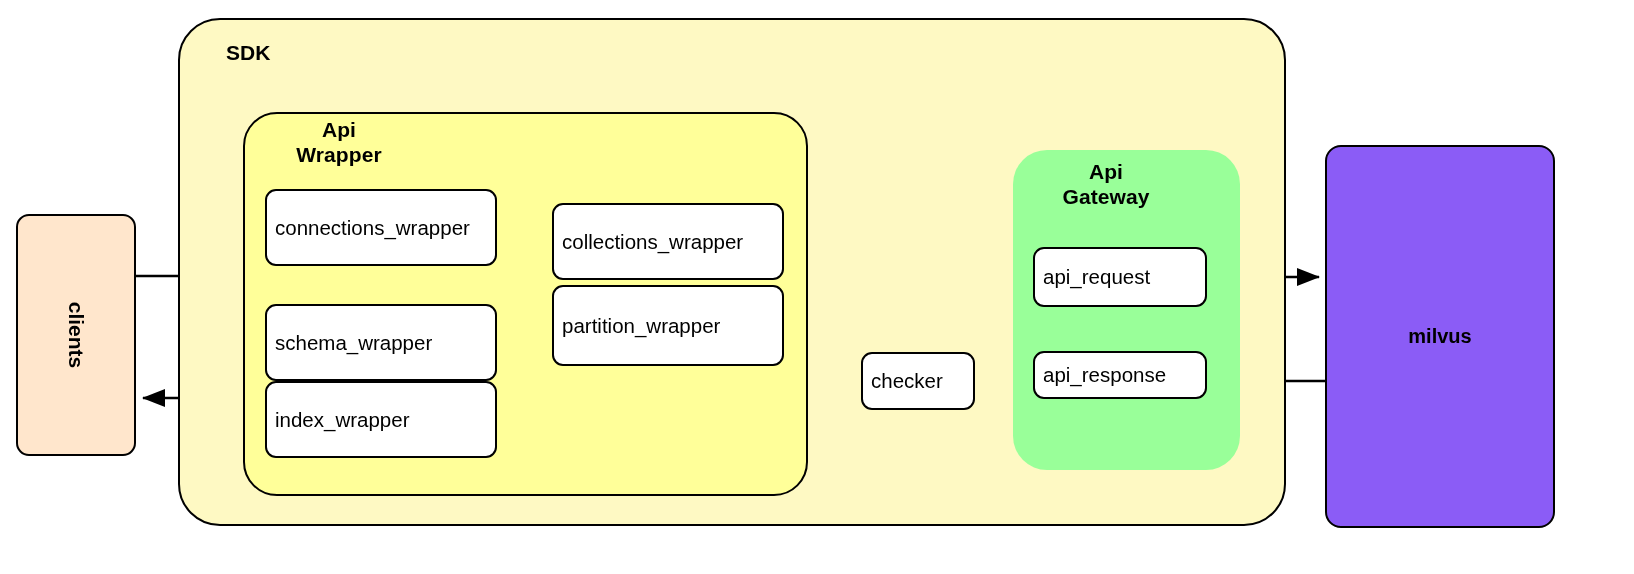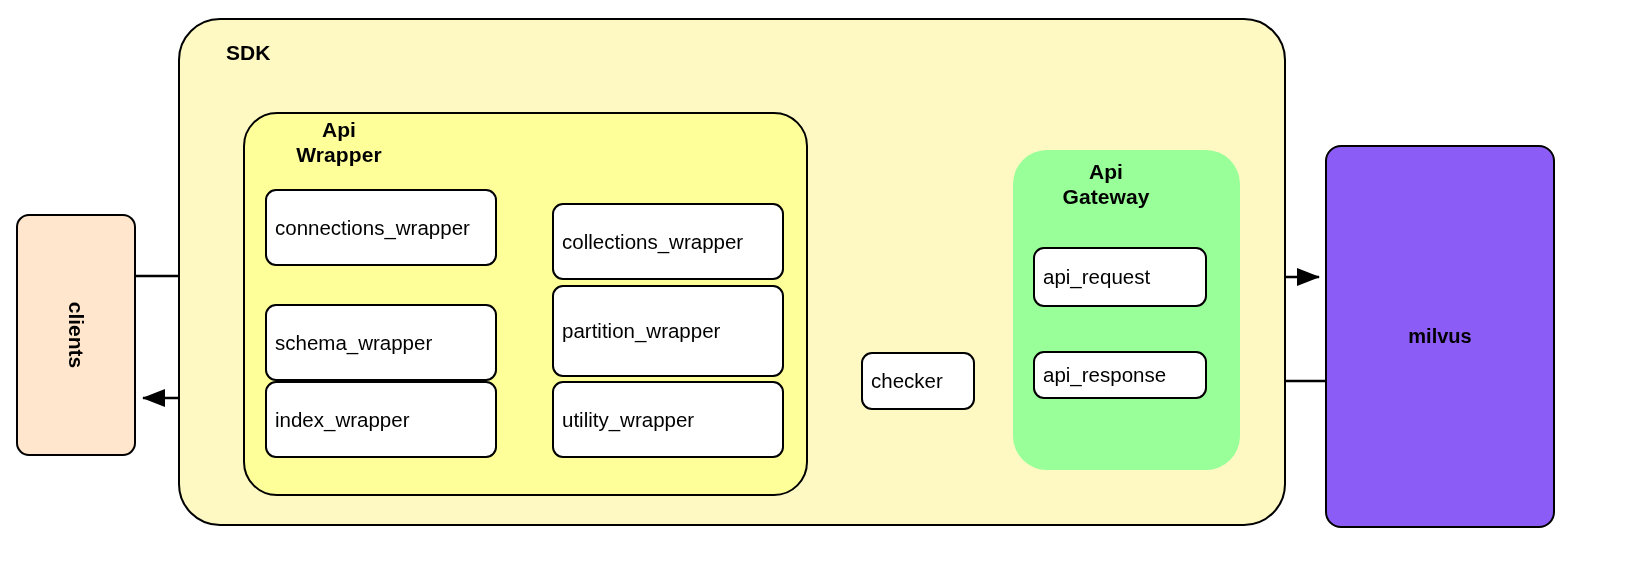--- a/index.html
+++ b/index.html
@@ -80,21 +80,21 @@
     align-items: center;
     justify-content: flex-start;
     font-size: 20.5px;
     color: #000000;
     text-align: center;
     padding-left: 8px;
   }
   .w-connections { left: 265px; top: 189px; width: 232px; height: 77px; }
   .w-collections { left: 552px; top: 203px; width: 232px; height: 77px; }
   .w-schema      { left: 265px; top: 285px; width: 232px; height: 77px; margin-top: 19px; }
-  .w-partition   { left: 552px; top: 285px; width: 232px; height: 92px; }
+  .w-partition   { left: 552px; top: 285px; width: 232px; height: 81px; }
   .w-index       { left: 265px; top: 381px; width: 232px; height: 77px; }
   .w-utility     { left: 552px; top: 381px; width: 232px; height: 77px; }
 
   .g-request  { left: 1033px; top: 247px; width: 174px; height: 60px; }
   .g-response { left: 1033px; top: 351px; width: 174px; height: 48px; }
 
   .n-checker  { left: 861px;  top: 352px; width: 114px; height: 58px; }
 
   
   .n-clients {
@@ -190,23 +190,20 @@
   </div>
   <div class="leaf w-schema">
     <span>schema_wrapper</span>
   </div>
   <div class="leaf w-partition">
     <span>partition_wrapper</span>
   </div>
   <div class="leaf w-index">
     <span>index_wrapper</span>
   </div>
-  <div class="leaf w-utility">
-    <span>utility_wrapper</span>
-  </div>
 
   <div class="leaf n-checker">
     <span>checker</span>
   </div>
 
   <div class="leaf g-request">
     <span>api_request</span>
   </div>
   <div class="leaf g-response">
     <span>api_response</span>

